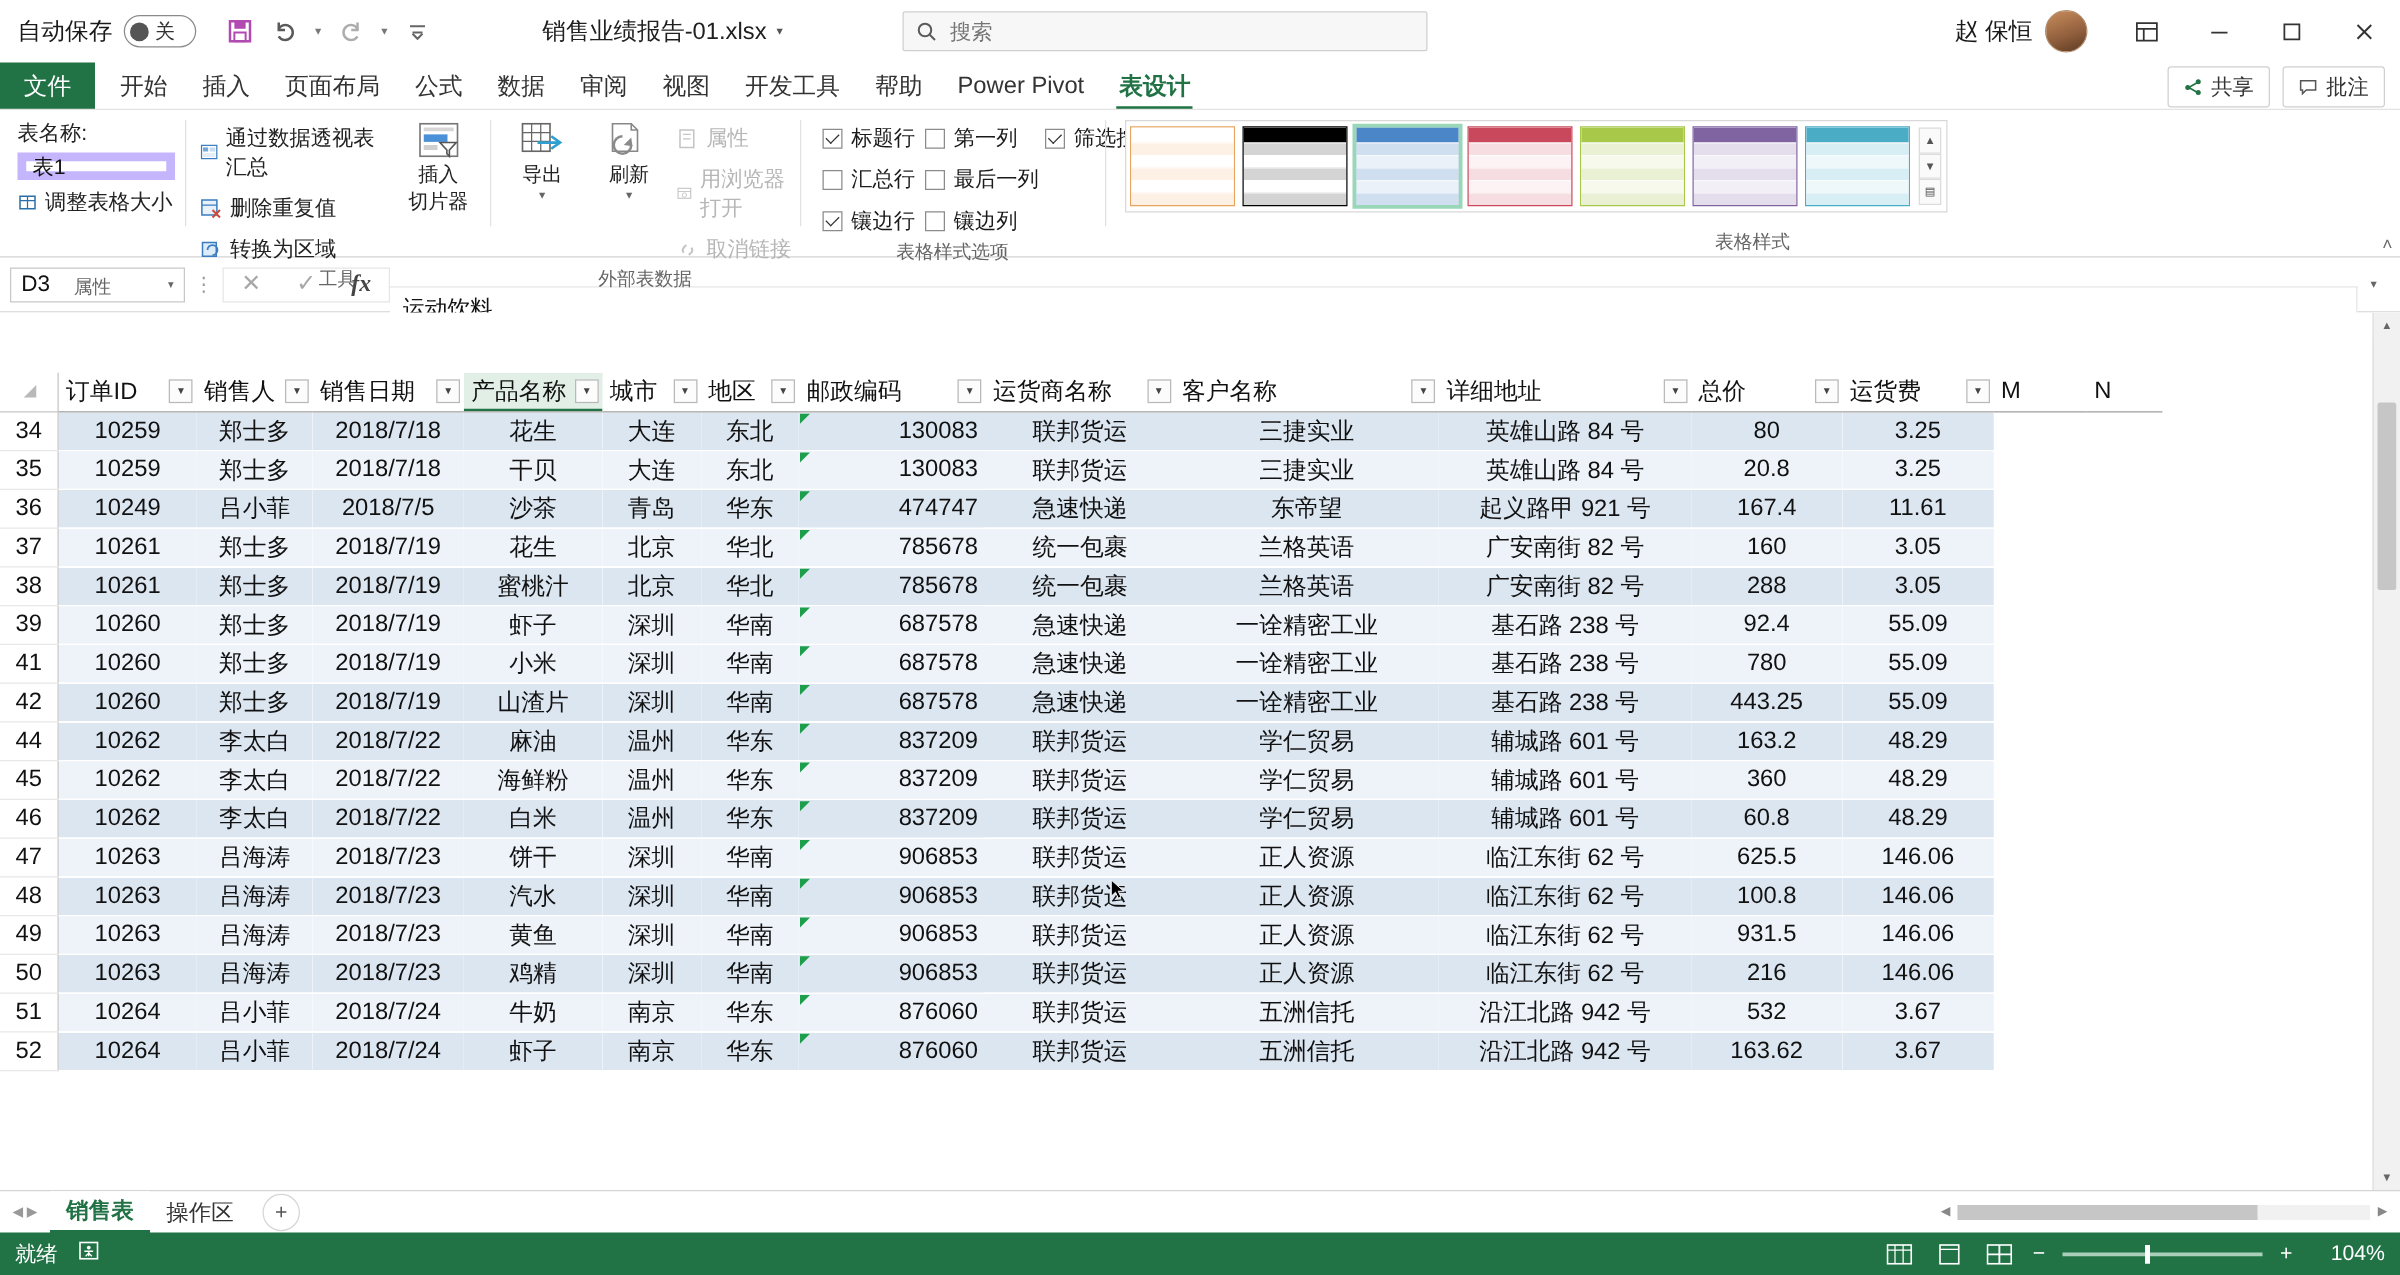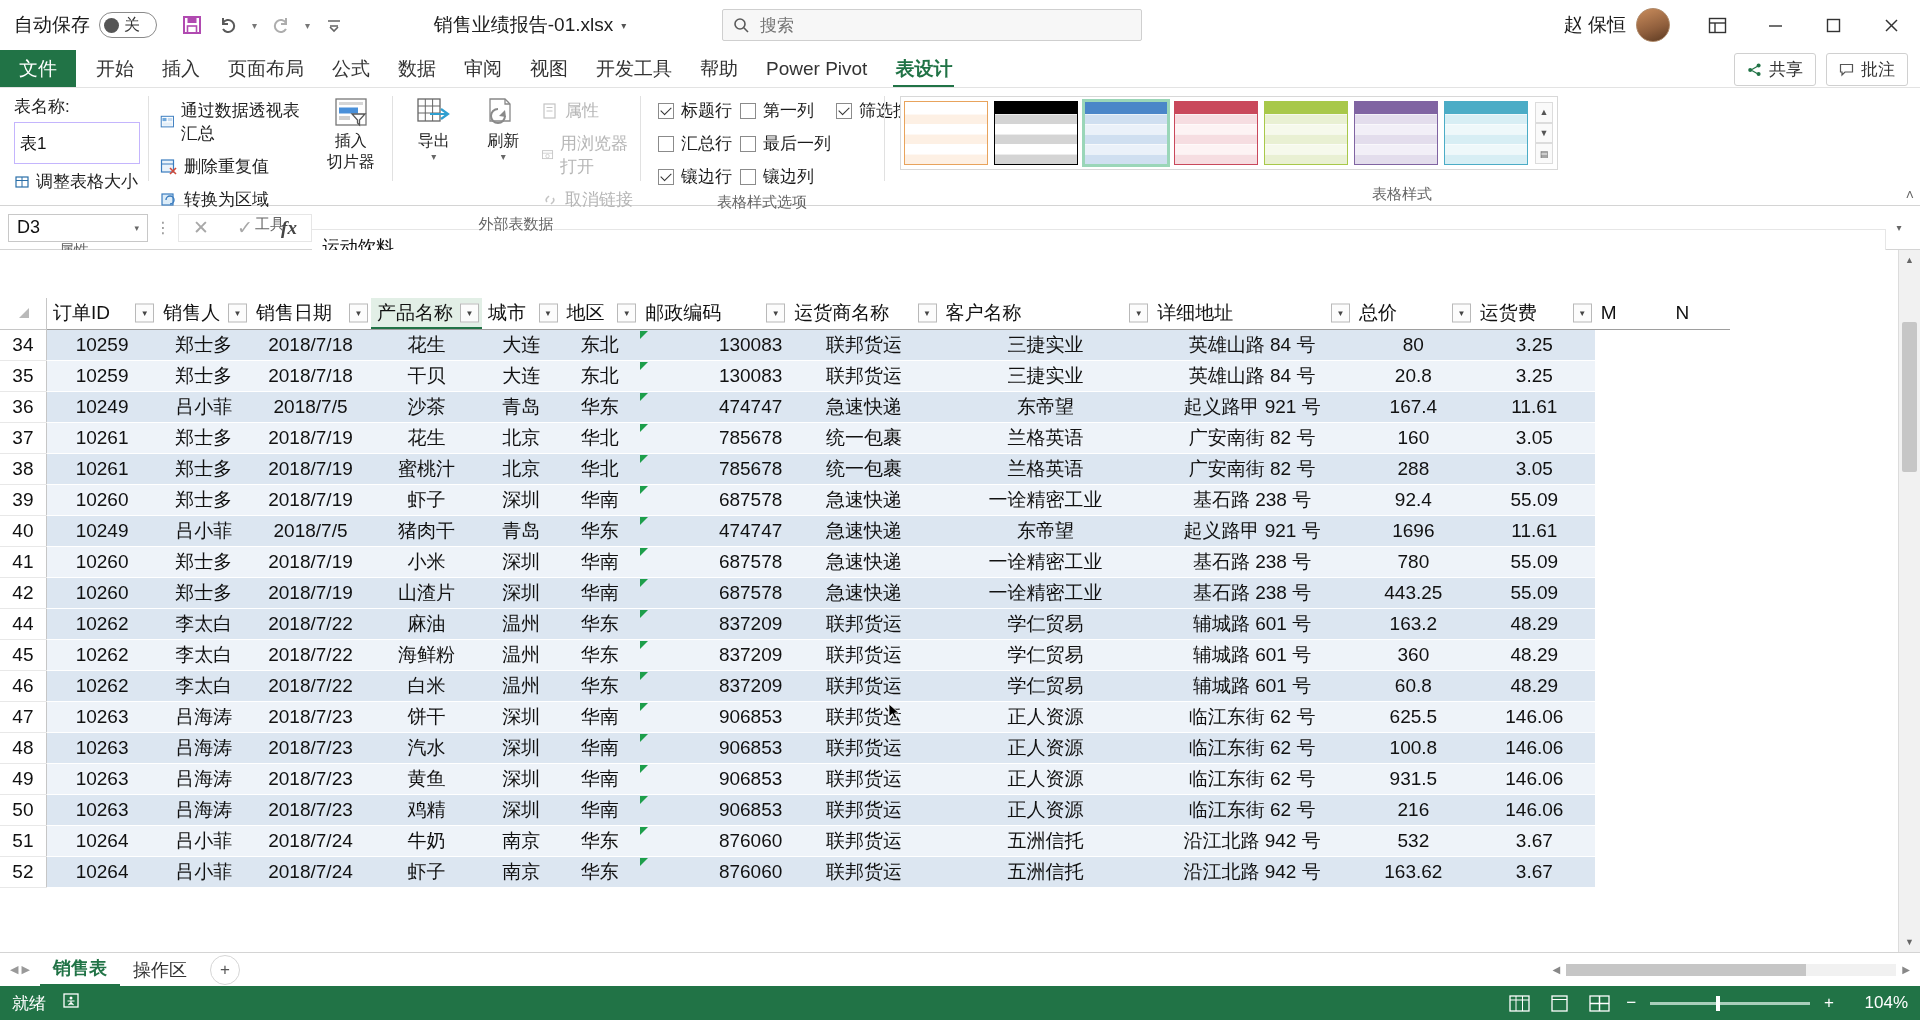--- a/index.html
+++ b/index.html
@@ -92,21 +92,21 @@
     content:""; position:absolute; left:0; top:8px; bottom:24px; width:1px; background:#e1e1e1;
   }
   .grp .body { flex: 1; display: flex; align-items: flex-start; padding-top: 7px; gap: 4px; }
   .grp .gname { height: 22px; text-align: center; font-size: 15px; color: #666; line-height: 22px; }
 
   
   .g-props { width: 148px; gap: 44px; }
   .g-props .body { flex-direction: column; padding-left: 8px; gap: 4px; align-items: flex-start; }
   .lbl-small { font-size: 17px; color: #222; }
   .tname-input {
-    width: 126px; height: 42px; border: 1px solid #c4b5fd; background: #fff;
+    width: 126px; height: 22px; border: 7px solid #c4b5fd; background: #fff;
     font-size: 17px; padding: 0 5px; display: flex; align-items: center; color: #111;
   }
   .rowbtn { display: flex; align-items: center; gap: 6px; font-size: 17px; color: #222; padding: 2px 0; }
 
   
   .g-tools { width: 244px; }
   .g-tools .body { padding-left: 6px; gap: 10px; }
   .stackcol { display: flex; flex-direction: column; gap: 6px; padding-top: 2px; }
   .bigbtn {
     width: 86px; display: flex; flex-direction: column; align-items: center; gap: 3px;
@@ -757,37 +757,20 @@
             <td class="c ctr">华南</td>
             <td class="c zip">687578</td>
             <td class="c ctr">急速快递</td>
             <td class="c ctr">一诠精密工业</td>
             <td class="c ctr">基石路 238 号</td>
             <td class="c ctr">92.4</td>
             <td class="c ctr">55.09</td>
             <td class="" style="background: rgb(255, 255, 255);"></td>
             <td class="" style="background: rgb(255, 255, 255);"></td>
           </tr>
-          <tr class="odd">
-            <td class="rh">40</td>
-            <td class="c ctr">10249</td>
-            <td class="c ctr">吕小菲</td>
-            <td class="c ctr">2018/7/5</td>
-            <td class="c ctr">猪肉干</td>
-            <td class="c ctr">青岛</td>
-            <td class="c ctr">华东</td>
-            <td class="c zip">474747</td>
-            <td class="c ctr">急速快递</td>
-            <td class="c ctr">东帝望</td>
-            <td class="c ctr">起义路甲 921 号</td>
-            <td class="c ctr">1696</td>
-            <td class="c ctr">11.61</td>
-            <td class="" style="background: rgb(255, 255, 255);"></td>
-            <td class="" style="background: rgb(255, 255, 255);"></td>
-          </tr>
           <tr class="even">
             <td class="rh">41</td>
             <td class="c ctr">10260</td>
             <td class="c ctr">郑士多</td>
             <td class="c ctr">2018/7/19</td>
             <td class="c ctr">小米</td>
             <td class="c ctr">深圳</td>
             <td class="c ctr">华南</td>
             <td class="c zip">687578</td>
             <td class="c ctr">急速快递</td>

